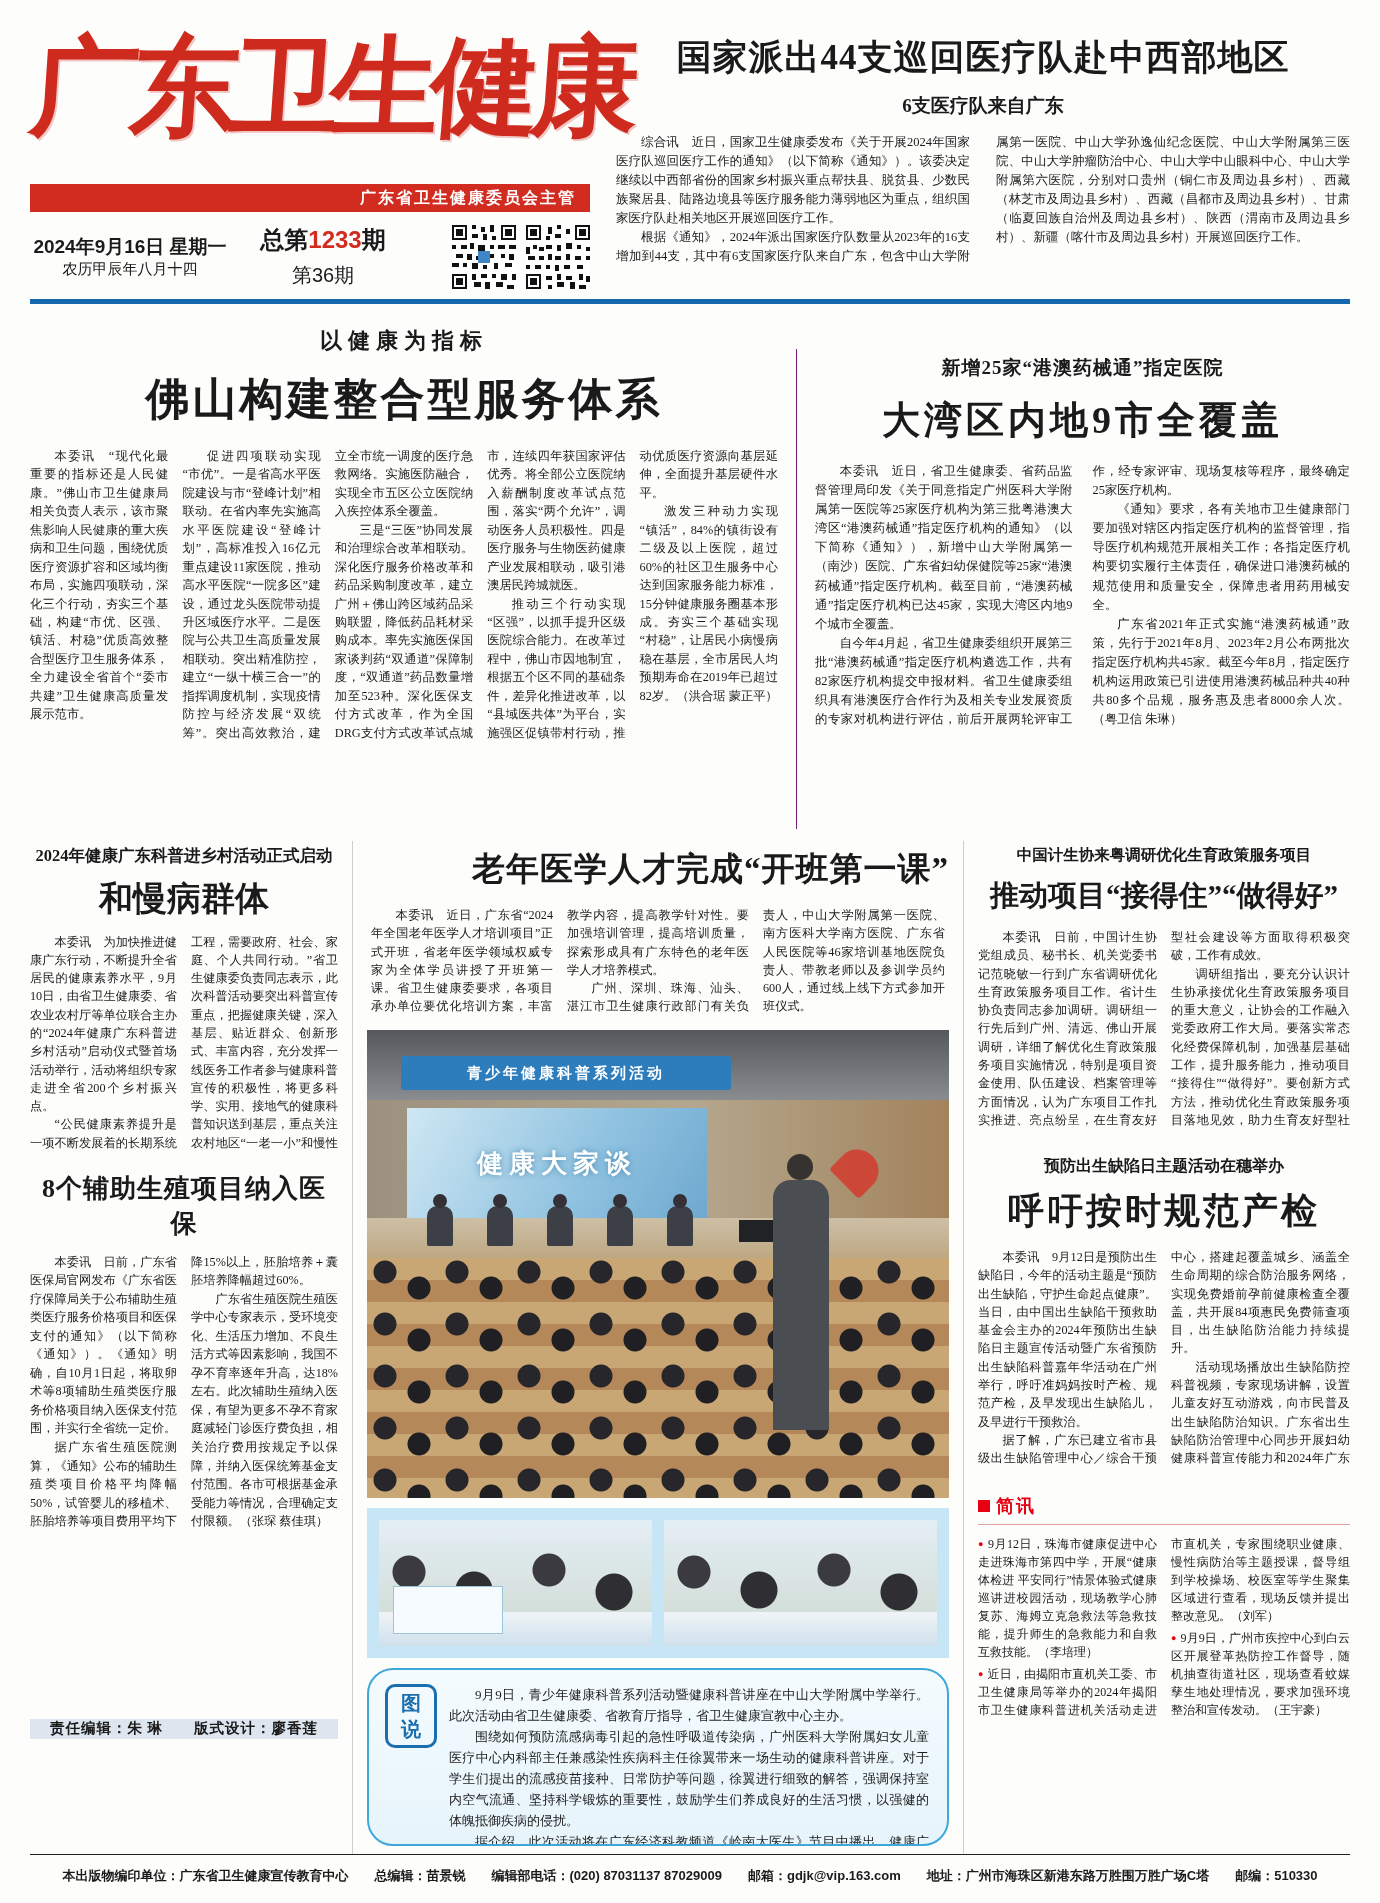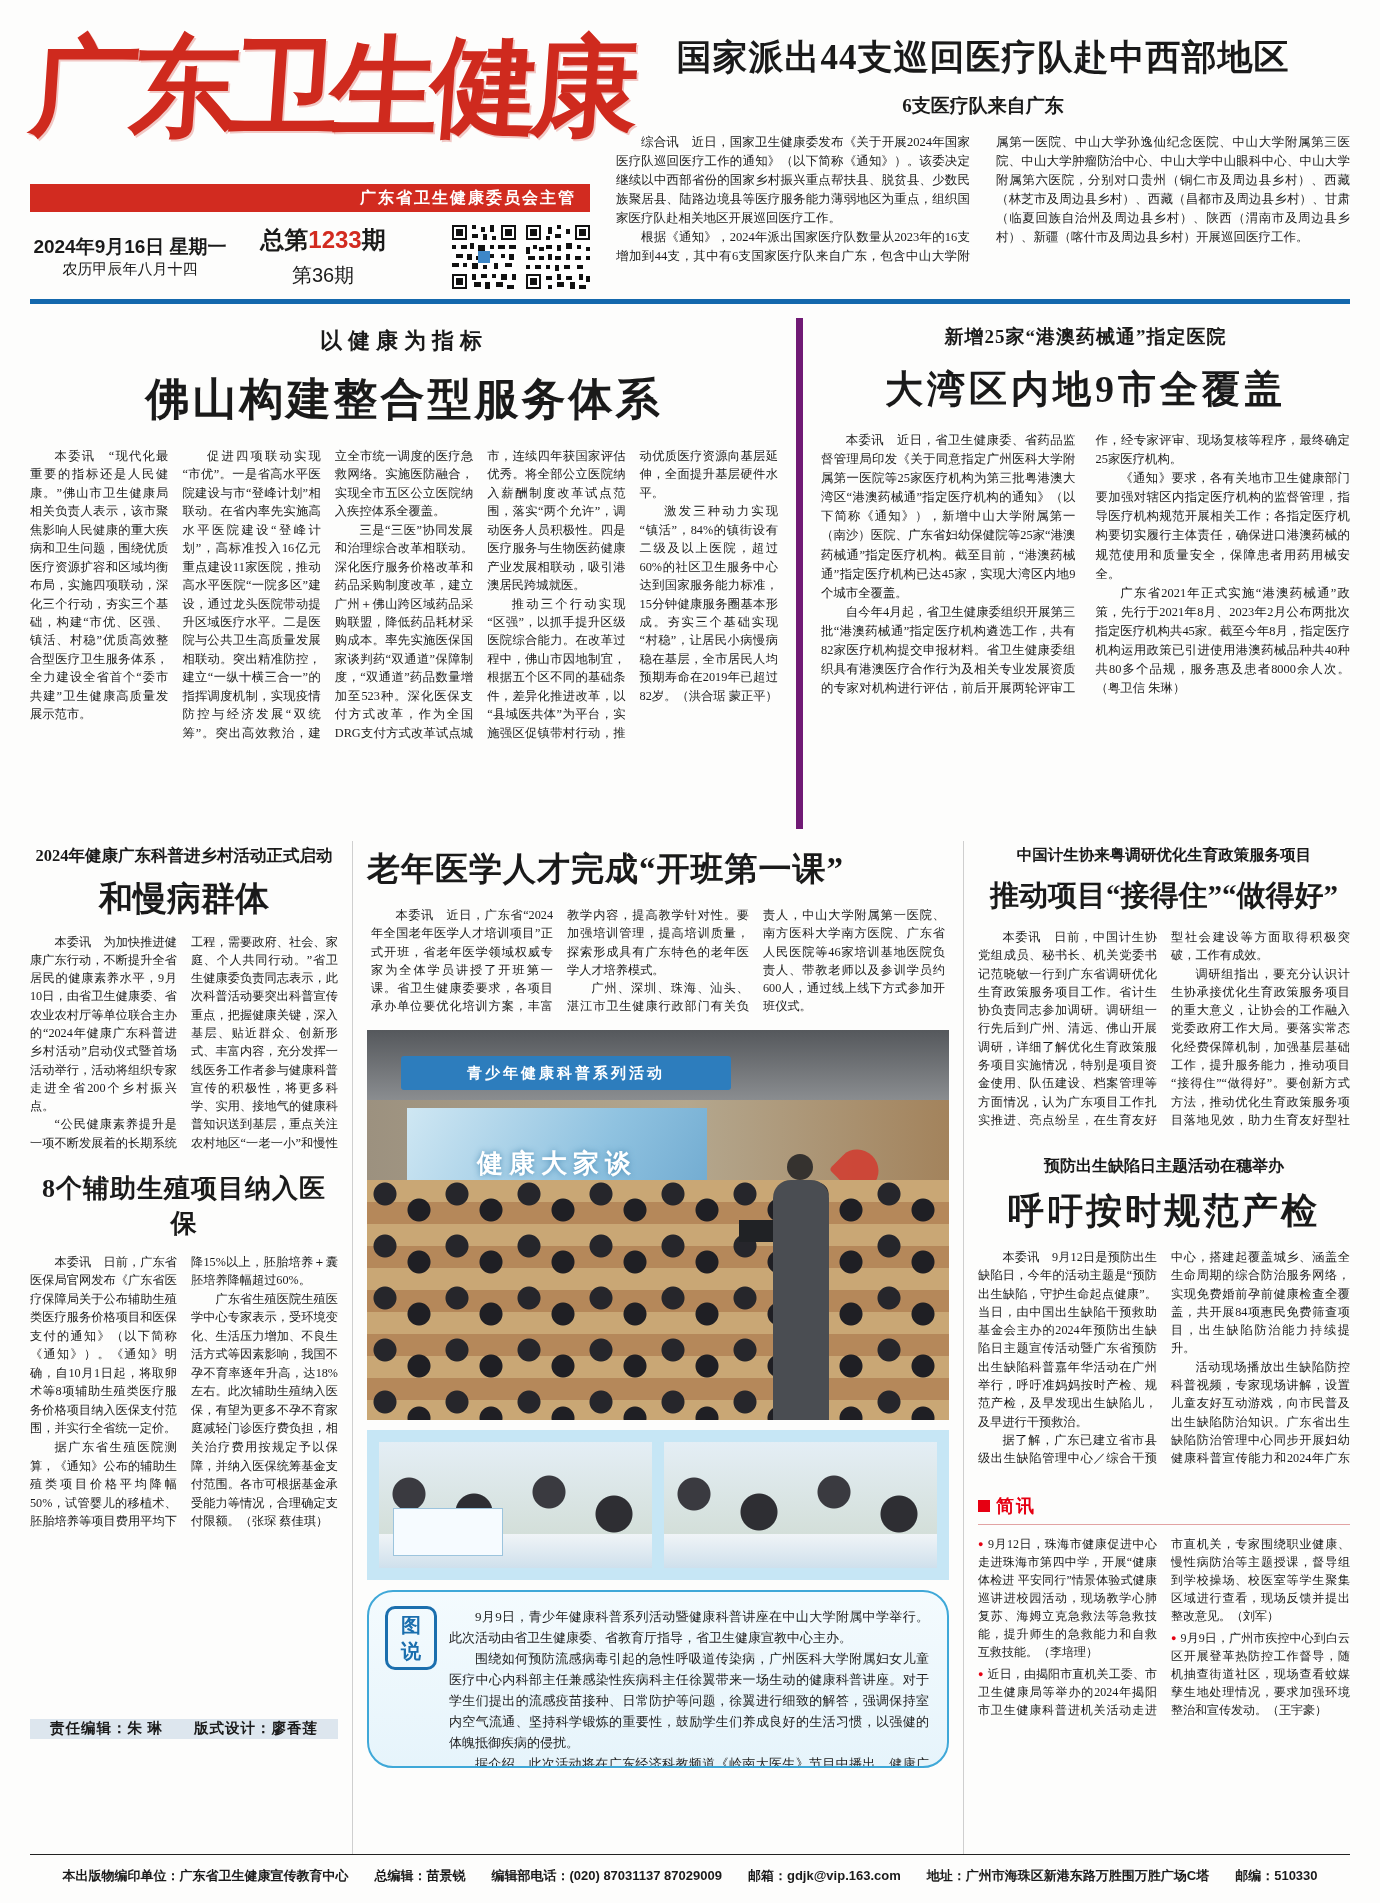--- a/index.html
+++ b/index.html
@@ -55,21 +55,21 @@
   .foshan .kicker { font-size:22px; letter-spacing:6px; margin-top:8px; }
   .foshan .big-title {
     text-align:center; font-size:44px; font-weight:900; letter-spacing:3px;
     margin-top:14px; white-space:nowrap;
   }
   .foshan .a-body {
     margin-top:18px; column-count:5; column-gap:14px;
     font-size:12.3px; line-height:1.5; text-align:justify;
     height:382px; overflow:hidden;
   }
-  .dawanqu { flex:1; border-left:7px solid #701a75; padding-left:18px; }
+  .dawanqu { flex:1; border-left:1px solid #701a75; padding-left:18px;margin-top:31px; }
   .dawanqu .kicker { font-size:19px; letter-spacing:1px; margin-top:6px; }
   .dawanqu .mid-title { text-align:center; font-size:38px; font-weight:900; letter-spacing:4px; margin-top:14px; }
   .dawanqu .a-body {
     margin-top:16px; column-count:2; column-gap:20px;
     font-size:12.4px; line-height:1.54; text-align:justify;
     height:352px; overflow:hidden;
   }
   
   .band3 { display:flex; padding:12px 30px 0 30px; flex:1; }
   .col-left { flex:0 0 322px; padding-right:14px; }
@@ -78,24 +78,24 @@
   .guanzhu .kicker { font-size:16.5px; margin-top:4px; }
   .guanzhu .title2 { text-align:center; font-size:34px; font-weight:900; line-height:1.28; margin-top:10px; }
   .guanzhu .a-body { margin-top:12px; column-count:2; column-gap:14px; font-size:12.2px; line-height:1.5; text-align:justify; height:222px; overflow:hidden; }
   .fuzu { margin-top:16px; }
   .fuzu .title { text-align:center; font-size:26px; font-weight:900; letter-spacing:1px; }
   .fuzu .a-body { margin-top:12px; column-count:2; column-gap:14px; font-size:12.2px; line-height:1.52; text-align:justify; height:452px; overflow:hidden; }
   .editor-bar {
     margin-top:14px; background:#dde6ee; height:20px; display:flex; align-items:center;
     justify-content:center; font-size:14.5px; font-weight:bold; letter-spacing:1px;
   }
-  .laonian .title { text-align:left; font-size:33px; font-weight:900; letter-spacing:1px; margin-top:6px; }
+  .laonian .title { text-align:right; font-size:33px; font-weight:900; letter-spacing:1px; margin-top:6px; }
   .laonian .a-body { margin:14px 4px 0 4px; column-count:3; column-gap:14px; font-size:12.2px; line-height:1.5; text-align:justify; height:112px; overflow:hidden; }
   
-  .photo-main { position:relative; margin-top:12px; height:390px; overflow:hidden; background:#7c7f82; }
+  .photo-main { position:relative; margin-top:12px; height:468px; overflow:hidden; background:#7c7f82; }
   .ph-ceiling { position:absolute; inset:0 0 auto 0; height:70px; background:linear-gradient(#55585c,#8a8d90); }
   .ph-wall { position:absolute; top:70px; left:0; right:0; height:130px; background:linear-gradient(90deg,#9c917f,#b4a78e 55%,#a3835c); }
   .ph-banner {
     position:absolute; top:26px; left:34px; width:330px; height:34px; background:#2d7dbd;
     color:#fff; font-size:15px; letter-spacing:3px; display:flex; align-items:center; justify-content:center;
     font-family:"Liberation Sans","DejaVu Sans",sans-serif; font-weight:bold; border-radius:3px;
   }
   .ph-screen {
     position:absolute; top:78px; left:40px; width:300px; height:110px;
     background:linear-gradient(120deg,#cfe7f3,#8fc2e0 60%,#6fa9cf);

